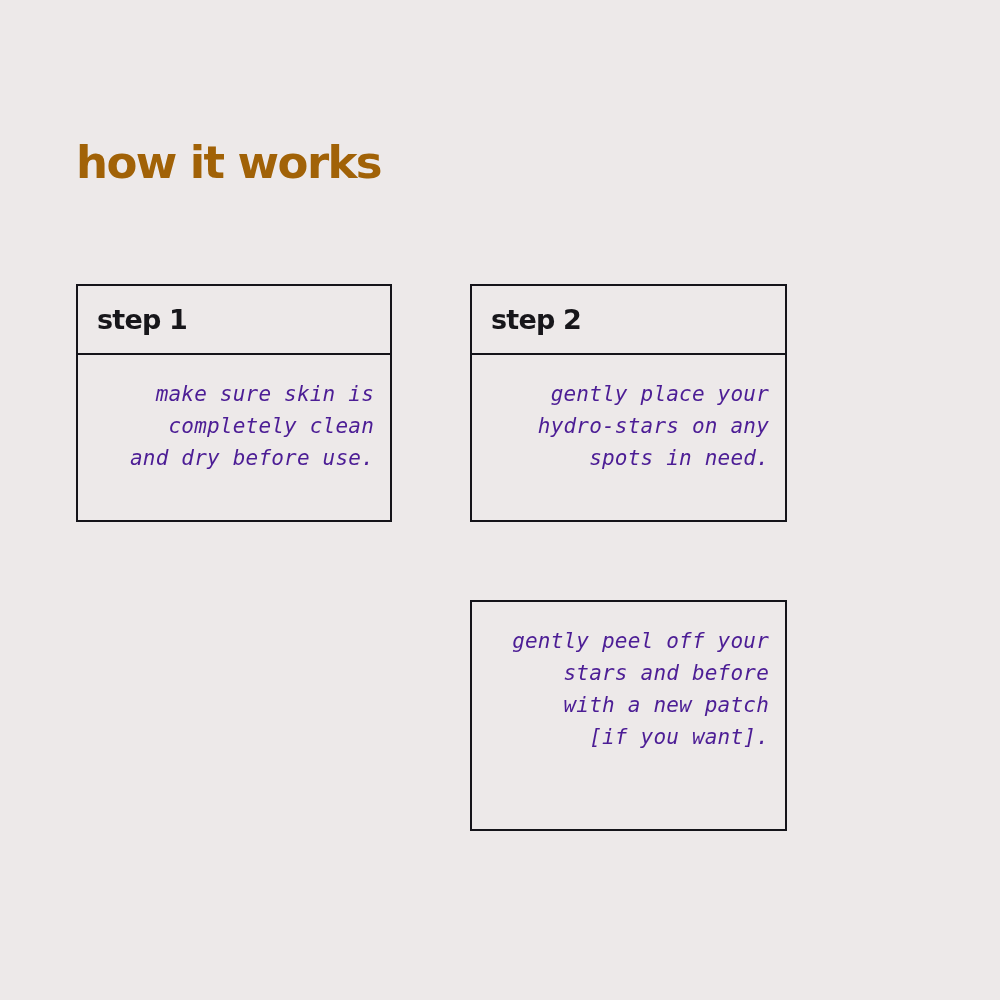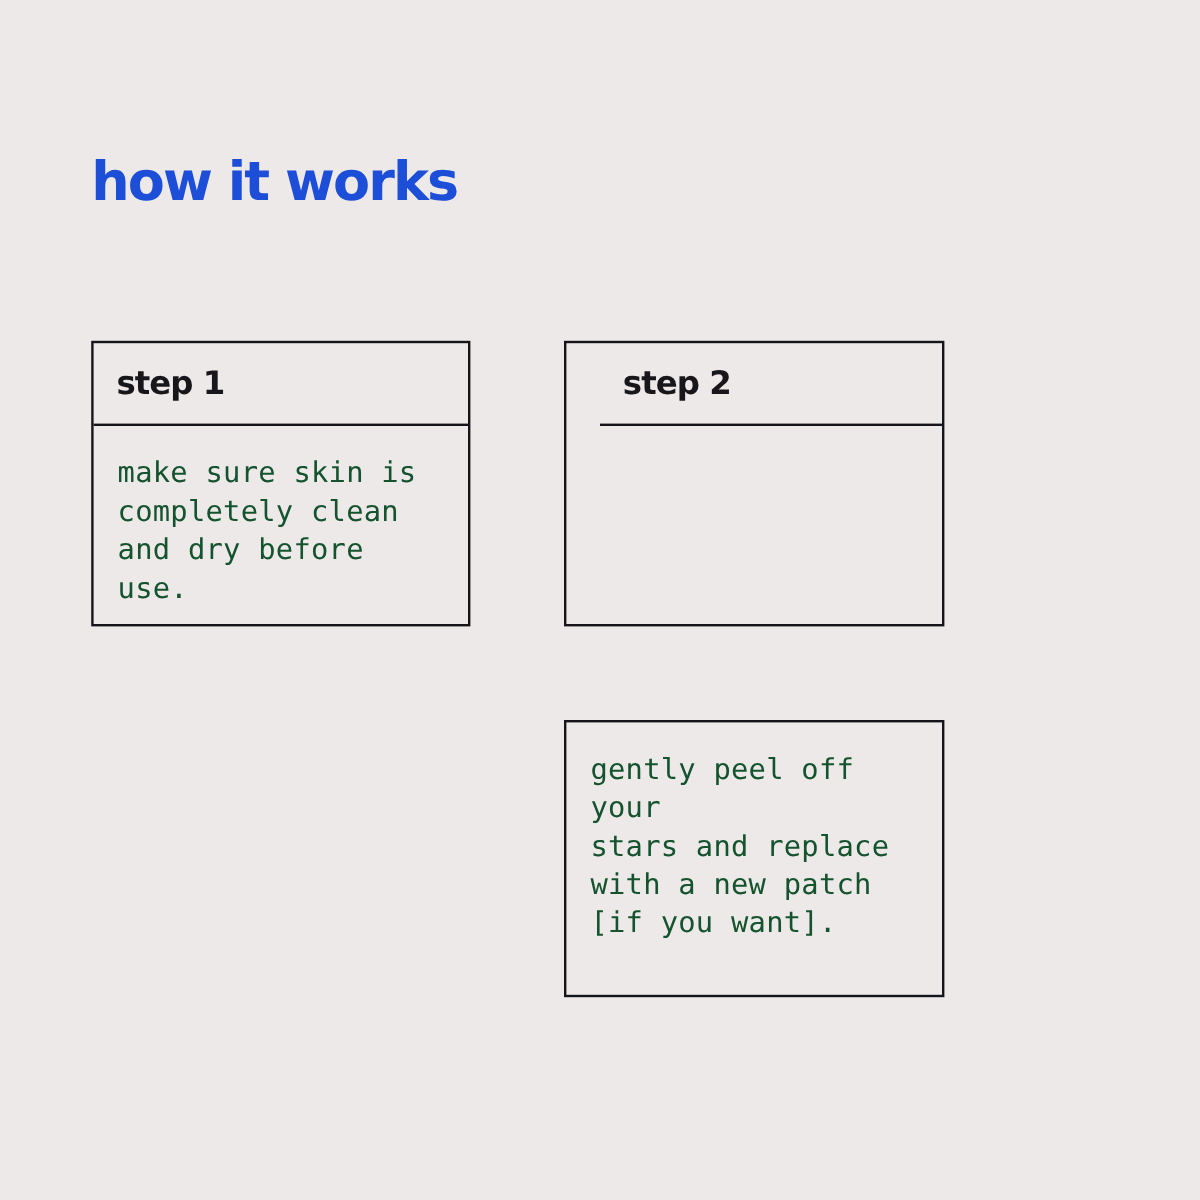--- a/index.html
+++ b/index.html
@@ -20,50 +20,51 @@
     position: relative;
     width: 1000px;
     height: 1000px;
     box-sizing: border-box;
   }
 
   
   .page-title {
     position: absolute;
     left: 76px;
-    top: 97px;
+    top: 108px;
     font-family: "DejaVu Sans", "Liberation Sans", sans-serif;
     font-size: 45px;
     font-weight: 700;
     letter-spacing: -1.6px;
-    color: #1d4ed8;
+    color: #a16207;
     line-height: 1.1;
     white-space: nowrap;
   }
 
   
   .cards {
     position: absolute;
     left: 0;
     top: 0;
     width: 792px;
     height: 1000px;
+    text-align: right;
   }
 
   .step-card {
     position: absolute;
     box-sizing: border-box;
     border: 2px solid #15141a;
     background: transparent;
     display: flex;
     flex-direction: column;
   }
 
   .step-card.card-1 { left: 76px;  top: 284px; width: 316px; height: 238px; }
-  .step-card.card-2 { left: 470px; top: 284px; width: 317px; height: 238px; padding-left: 28px; }
+  .step-card.card-2 { left: 470px; top: 284px; width: 317px; height: 238px; }
   .step-card.card-3 { left: 76px;  top: 600px; width: 316px; height: 233px; }
   .step-card.card-4 { left: 470px; top: 600px; width: 317px; height: 231px; }
 
   .card-header {
     box-sizing: border-box;
     height: 69px;
     flex: 0 0 69px;
     border-bottom: 2px solid #15141a;
     display: flex;
     align-items: center;
@@ -81,26 +82,27 @@
   }
 
   .card-body {
     box-sizing: border-box;
     flex: 1 1 auto;
     padding: 23px 16px 10px 20px;
   }
 
   .card-body-text {
     font-family: "DejaVu Sans Mono", "Liberation Mono", monospace;
-    font-size: 24px;
+    font-size: 21px;
     line-height: 32px;
-    color: #14532d;
+    color: #4c1d95;
     letter-spacing: 0.2px;
     white-space: pre-line;
     margin: 0;
+    font-style: italic;
   }
 </style>
 </head>
 <body>
 
 <div class="page">
 
   <h1 class="page-title">how it works</h1>
 
   <div class="cards">
@@ -113,26 +115,31 @@
         <p class="card-body-text">make sure skin is
 completely clean
 and dry before use.</p>
       </div>
     </div>
 
     <div class="step-card card-2">
       <div class="card-header">
         <span class="card-header-label">step 2</span>
       </div>
+      <div class="card-body">
+        <p class="card-body-text">gently place your
+hydro-stars on any
+spots in need.</p>
+      </div>
     </div>
 
 
     <div class="step-card card-4">
       <div class="card-body">
         <p class="card-body-text">gently peel off your
-stars and replace
+stars and before
 with a new patch
 [if you want].</p>
       </div>
     </div>
 
   </div>
 </div>
 
 </body></html>

